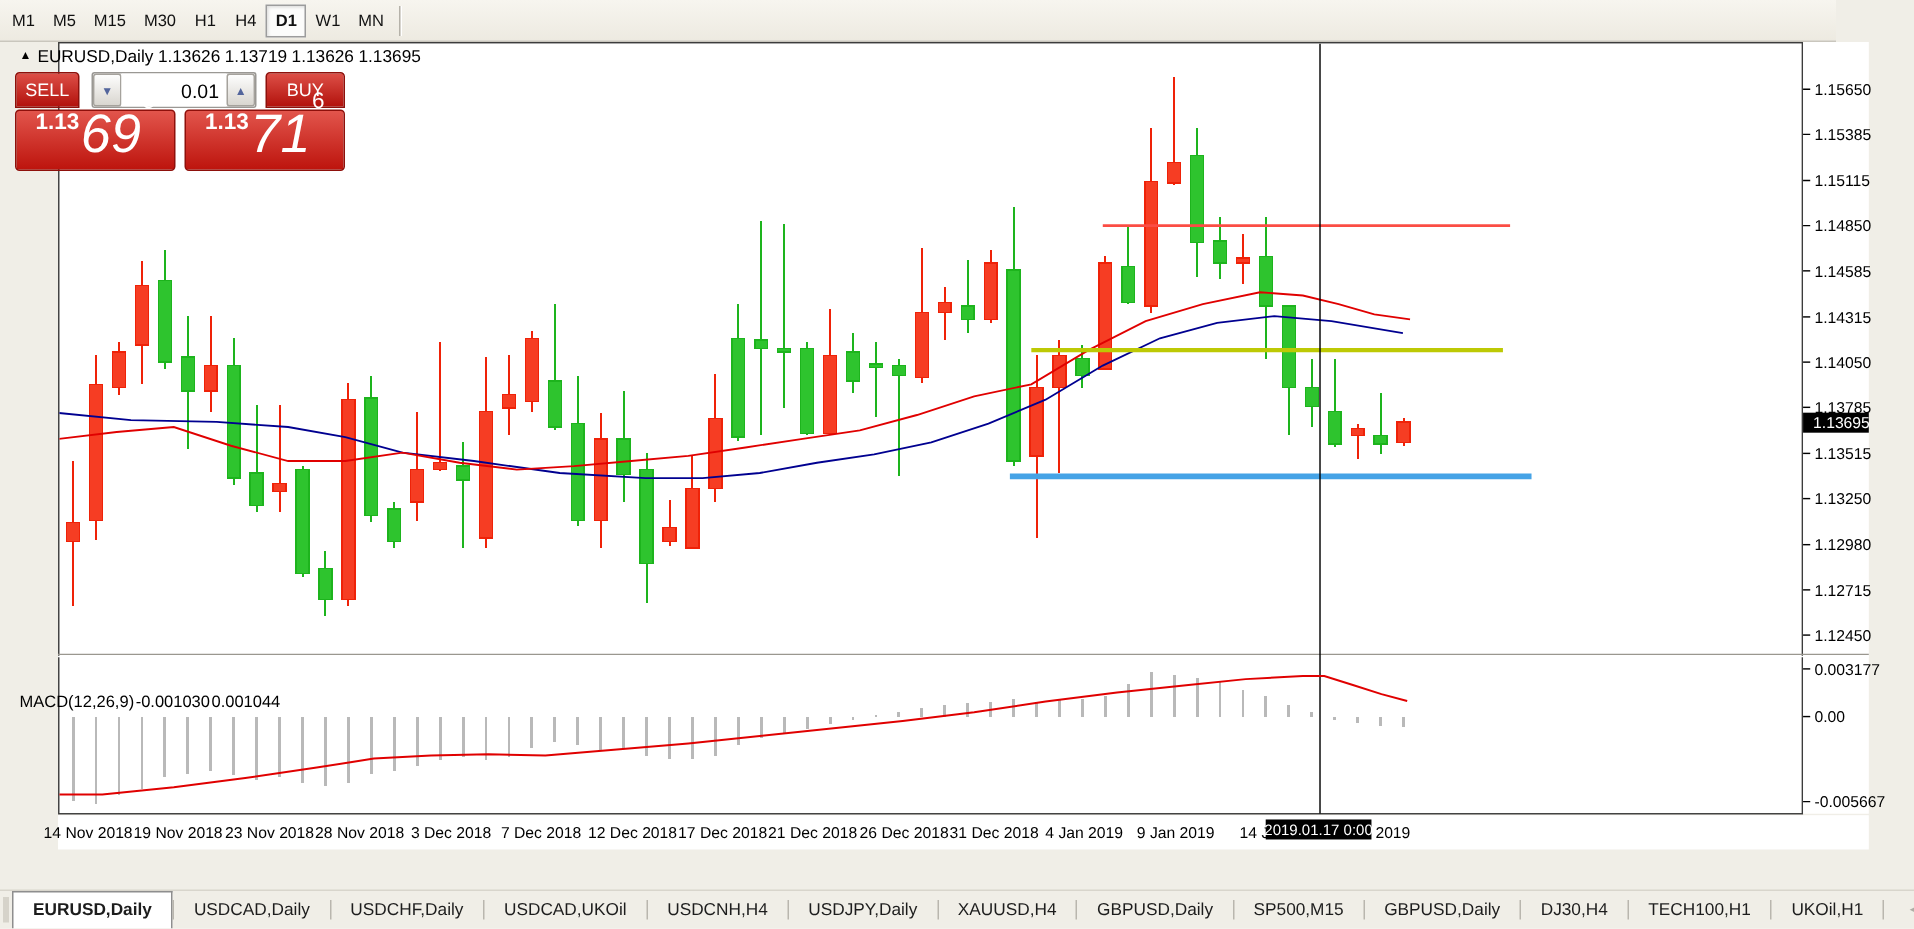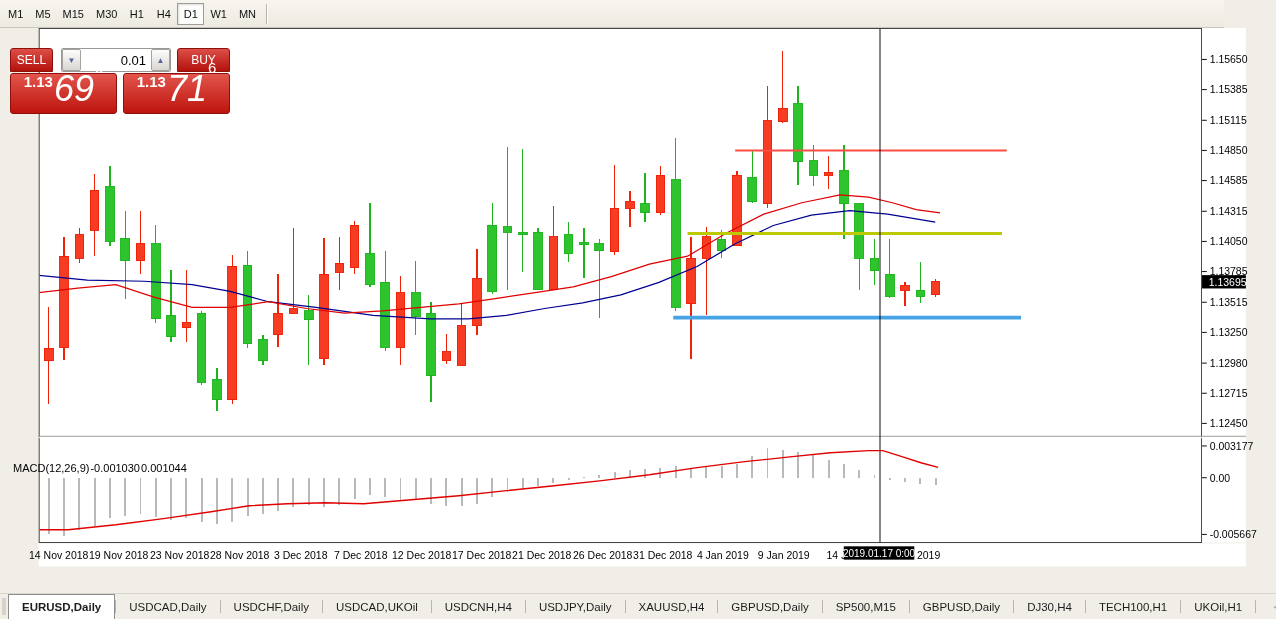--- a/index.html
+++ b/index.html
@@ -6,21 +6,21 @@
   html,body { width:1276px; height:619px; overflow:hidden;
     font-family:"Liberation Sans", sans-serif; background:#f0eee7; position:relative; }
 
   
   #toolbar { position:absolute; left:0; top:0; width:1224px; height:28px;
     background:linear-gradient(#f7f5ef,#edeae1); border-bottom:1px solid #c9c6bd;
     display:flex; align-items:center; padding-left:2px; }
   .tf-btn { min-width:27px; height:22px; padding:0 5px; display:flex; align-items:center;
     justify-content:center; font-size:11px; color:#111; cursor:default; border:1px solid transparent; }
   .tf-btn.active { background:#fcfcfb; border:1px solid #9c9c9c;
-    box-shadow:inset 1px 1px 2px rgba(0,0,0,.12); }
+    box-shadow:inset 1px 1px 2px rgba(0,0,0,.12);font-weight:bold; }
   .tf-sep { width:0; height:20px; border-left:1px solid #b5b2a9; border-right:1px solid #ffffff; margin:0 4px; }
 
   
   #chart-wrap { position:absolute; left:0; top:28px; width:1276px; height:565px; }
   #chart-svg { position:absolute; left:0; top:0; }
 
   
   #ohlc-header { position:absolute; left:13px; top:4px; font-size:11.5px; color:#000;
     white-space:nowrap; }
   #ohlc-header .tri { font-size:8px; vertical-align:2px; margin-right:4px; }
@@ -337,20 +337,23 @@
         <text x="664" y="585">31 Dec 2018</text>
         <text x="727" y="585">4 Jan 2019</text>
         <text x="791" y="585">9 Jan 2019</text>
         <text x="866" y="585">14 Jan 2019</text>
         <text x="943" y="585">2019</text>
       </g>
       <rect x="854" y="572" width="74" height="14" fill="#000000"></rect>
       <text x="891" y="583" font-size="10.5" fill="#ffffff" text-anchor="middle">2019.01.17 0:00</text>
     </svg>
 
+  <div id="ohlc-header">
+    <span class="tri">▲</span><span>EURUSD,Daily</span><span>1.13626</span><span>1.13719</span><span>1.13626</span><span>1.13695</span>
+  </div>
 
   <div id="trade-panel">
     <div id="tp-row1">
       <div id="sell-btn" class="tp-btn">SELL</div>
       <div id="vol-group">
         <div class="spin-btn">▼</div>
         <input id="vol-input" value="0.01" style="">
         <div class="spin-btn">▲</div>
       </div>
       <div id="buy-btn" class="tp-btn">BUY</div>

